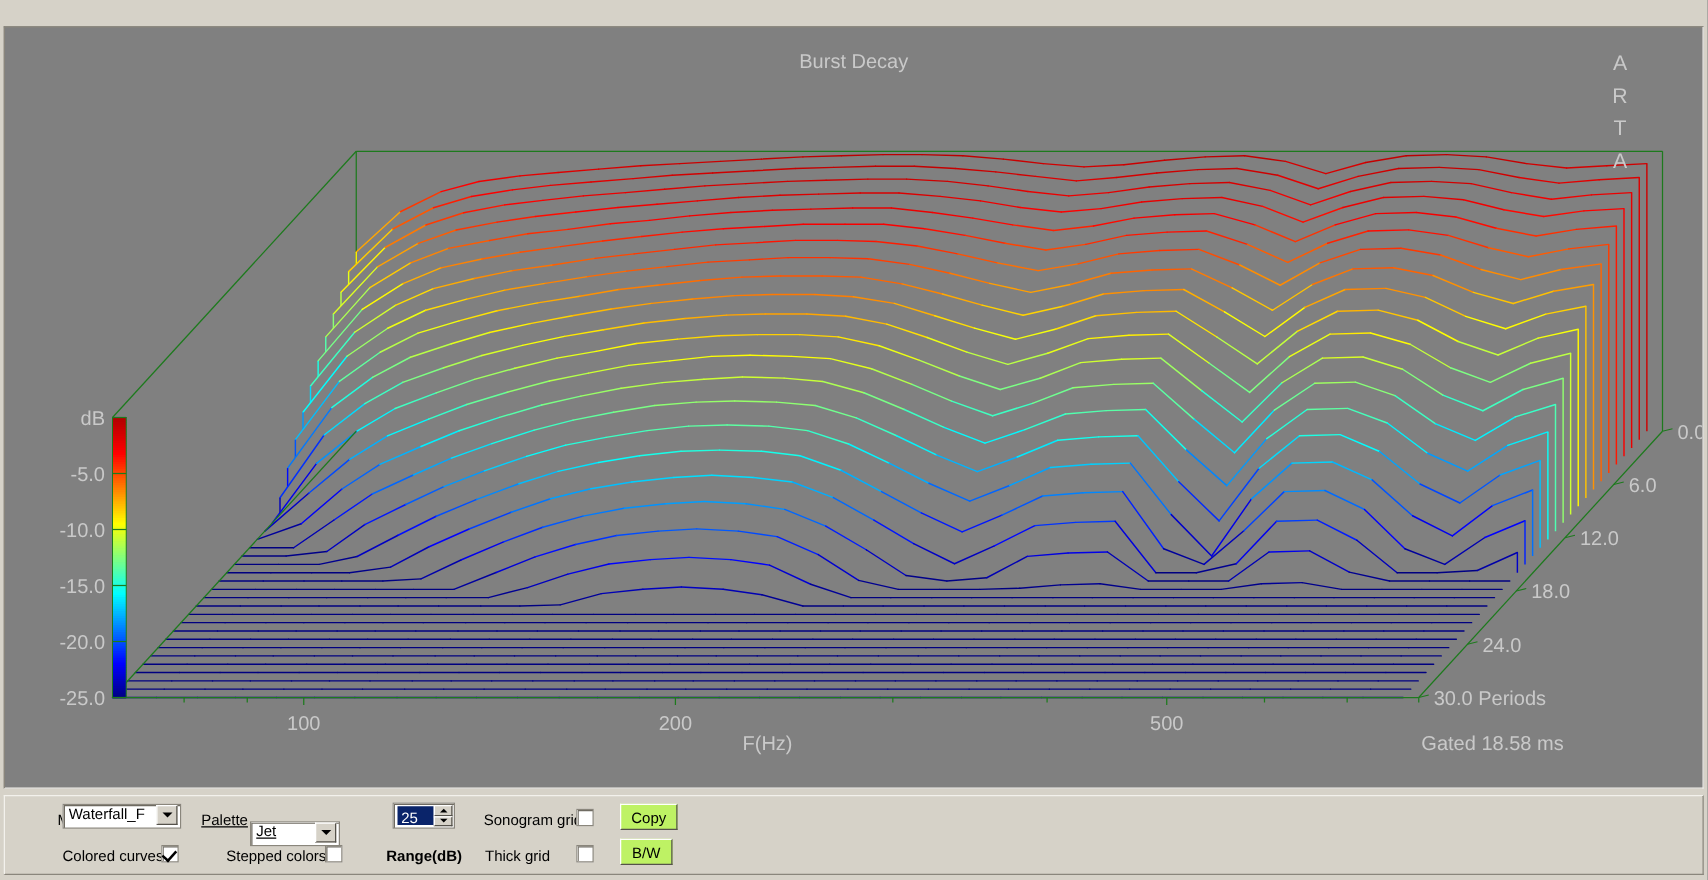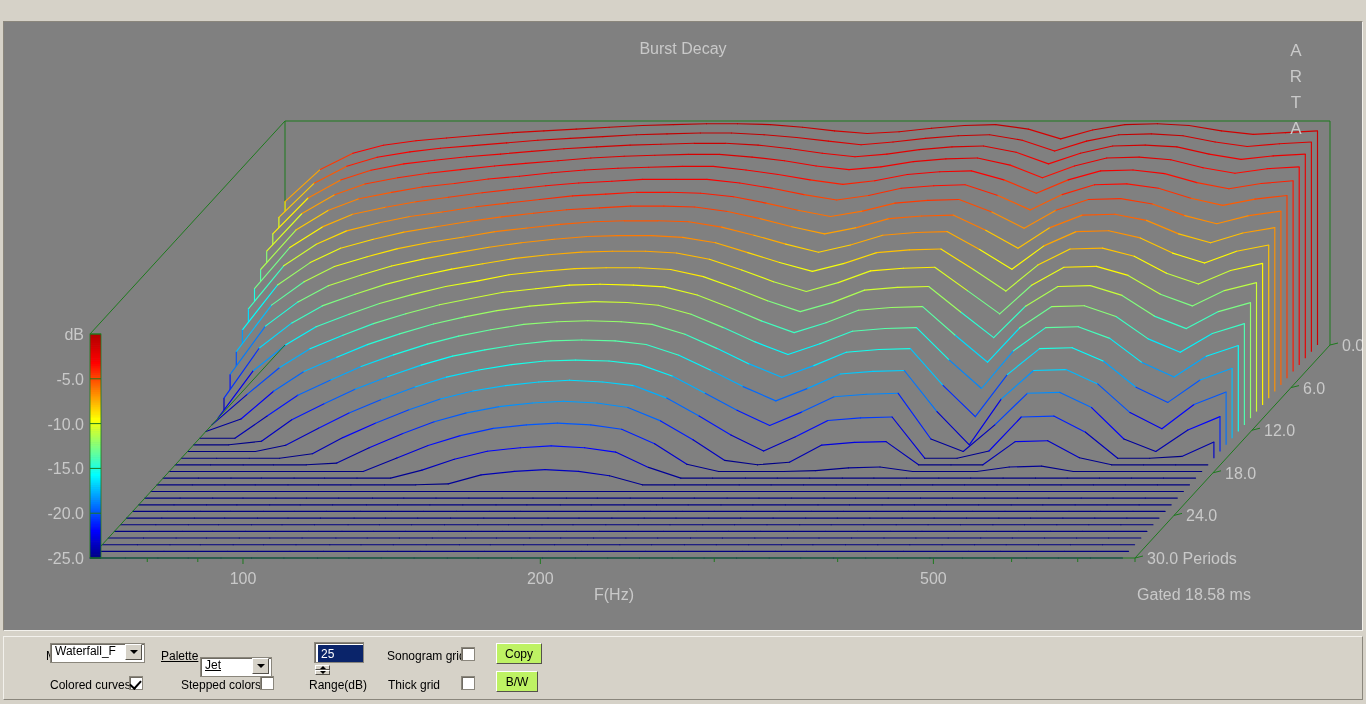--- a/index.html
+++ b/index.html
@@ -70,21 +70,21 @@
     display:flex;align-items:center;justify-content:center;
   }
   .caret{
     width:0;height:0;border-left:4px solid transparent;
     border-right:4px solid transparent;border-top:4px solid #000;
   }
   .spin{
     position:absolute;height:21px;background:#fff;
     border:1px solid #8a867c;
     box-shadow:inset 1px 1px 0 #6f6b62;
-    box-sizing:border-box;display:flex;align-items:stretch;flex-direction:column;
+    box-sizing:border-box;display:flex;align-items:stretch;
   }
   .spin .sval{
     flex:1;font-size:12px;color:#fff;background:#0a246a;
     padding:2px 3px 0 3px;margin:2px 0 2px 3px;
     white-space:nowrap;line-height:15px;
   }
   .spin .spinbtns{
     width:15px;display:flex;flex-direction:column;margin:1px 1px 1px 0;
   }
   .spin .sb{
@@ -1478,21 +1478,21 @@
       <div class="sval">25</div>
       <div class="spinbtns">
         <div class="sb">
             <i class="tri up"></i>
           </div>
         <div class="sb">
             <i class="tri dn"></i>
           </div>
       </div>
     </div>
-    <div class="lbl" style="left:305px;top:41px;">Range(dB)</div>
+    <div class="lbl" style="left:305px;top:41px;font-weight:bold;">Range(dB)</div>
 
     <div class="lbl" style="left:383px;top:12px;">Sonogram grid</div>
     <div class="chk" id="chk-sono" style="left:457px;top:10px;"></div>
 
     <div class="lbl" style="left:384px;top:41px;">Thick grid</div>
     <div class="chk" id="chk-thick" style="left:457px;top:39px;"></div>
 
     <div class="lbl" style="left:46px;top:41px;">Colored curves</div>
     <div class="chk on" id="chk-colored" style="left:125px;top:39px;"></div>
 

